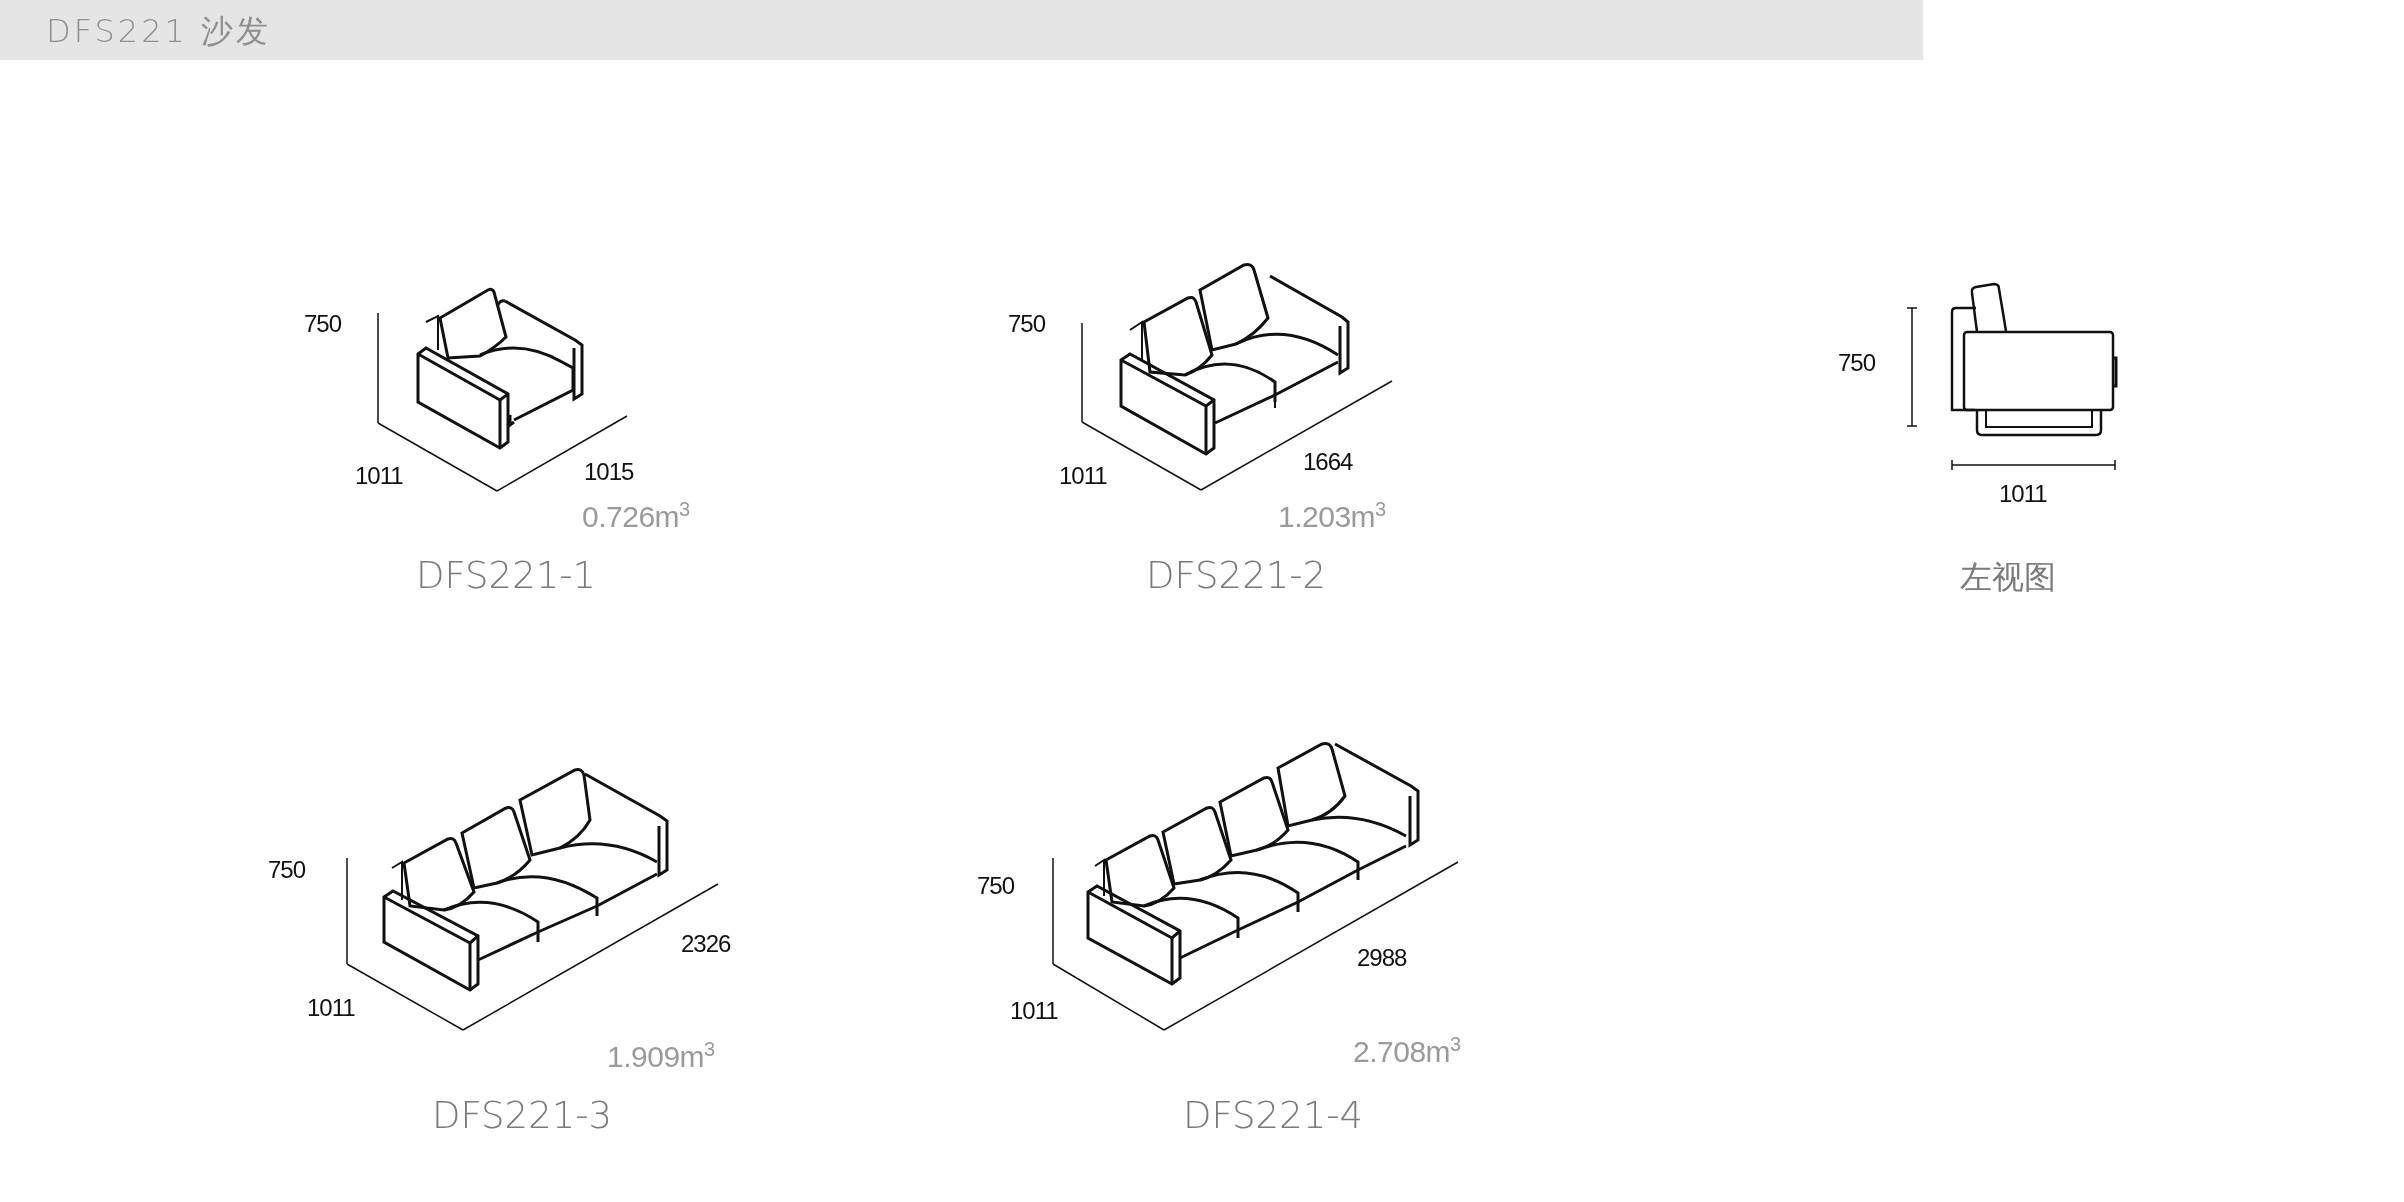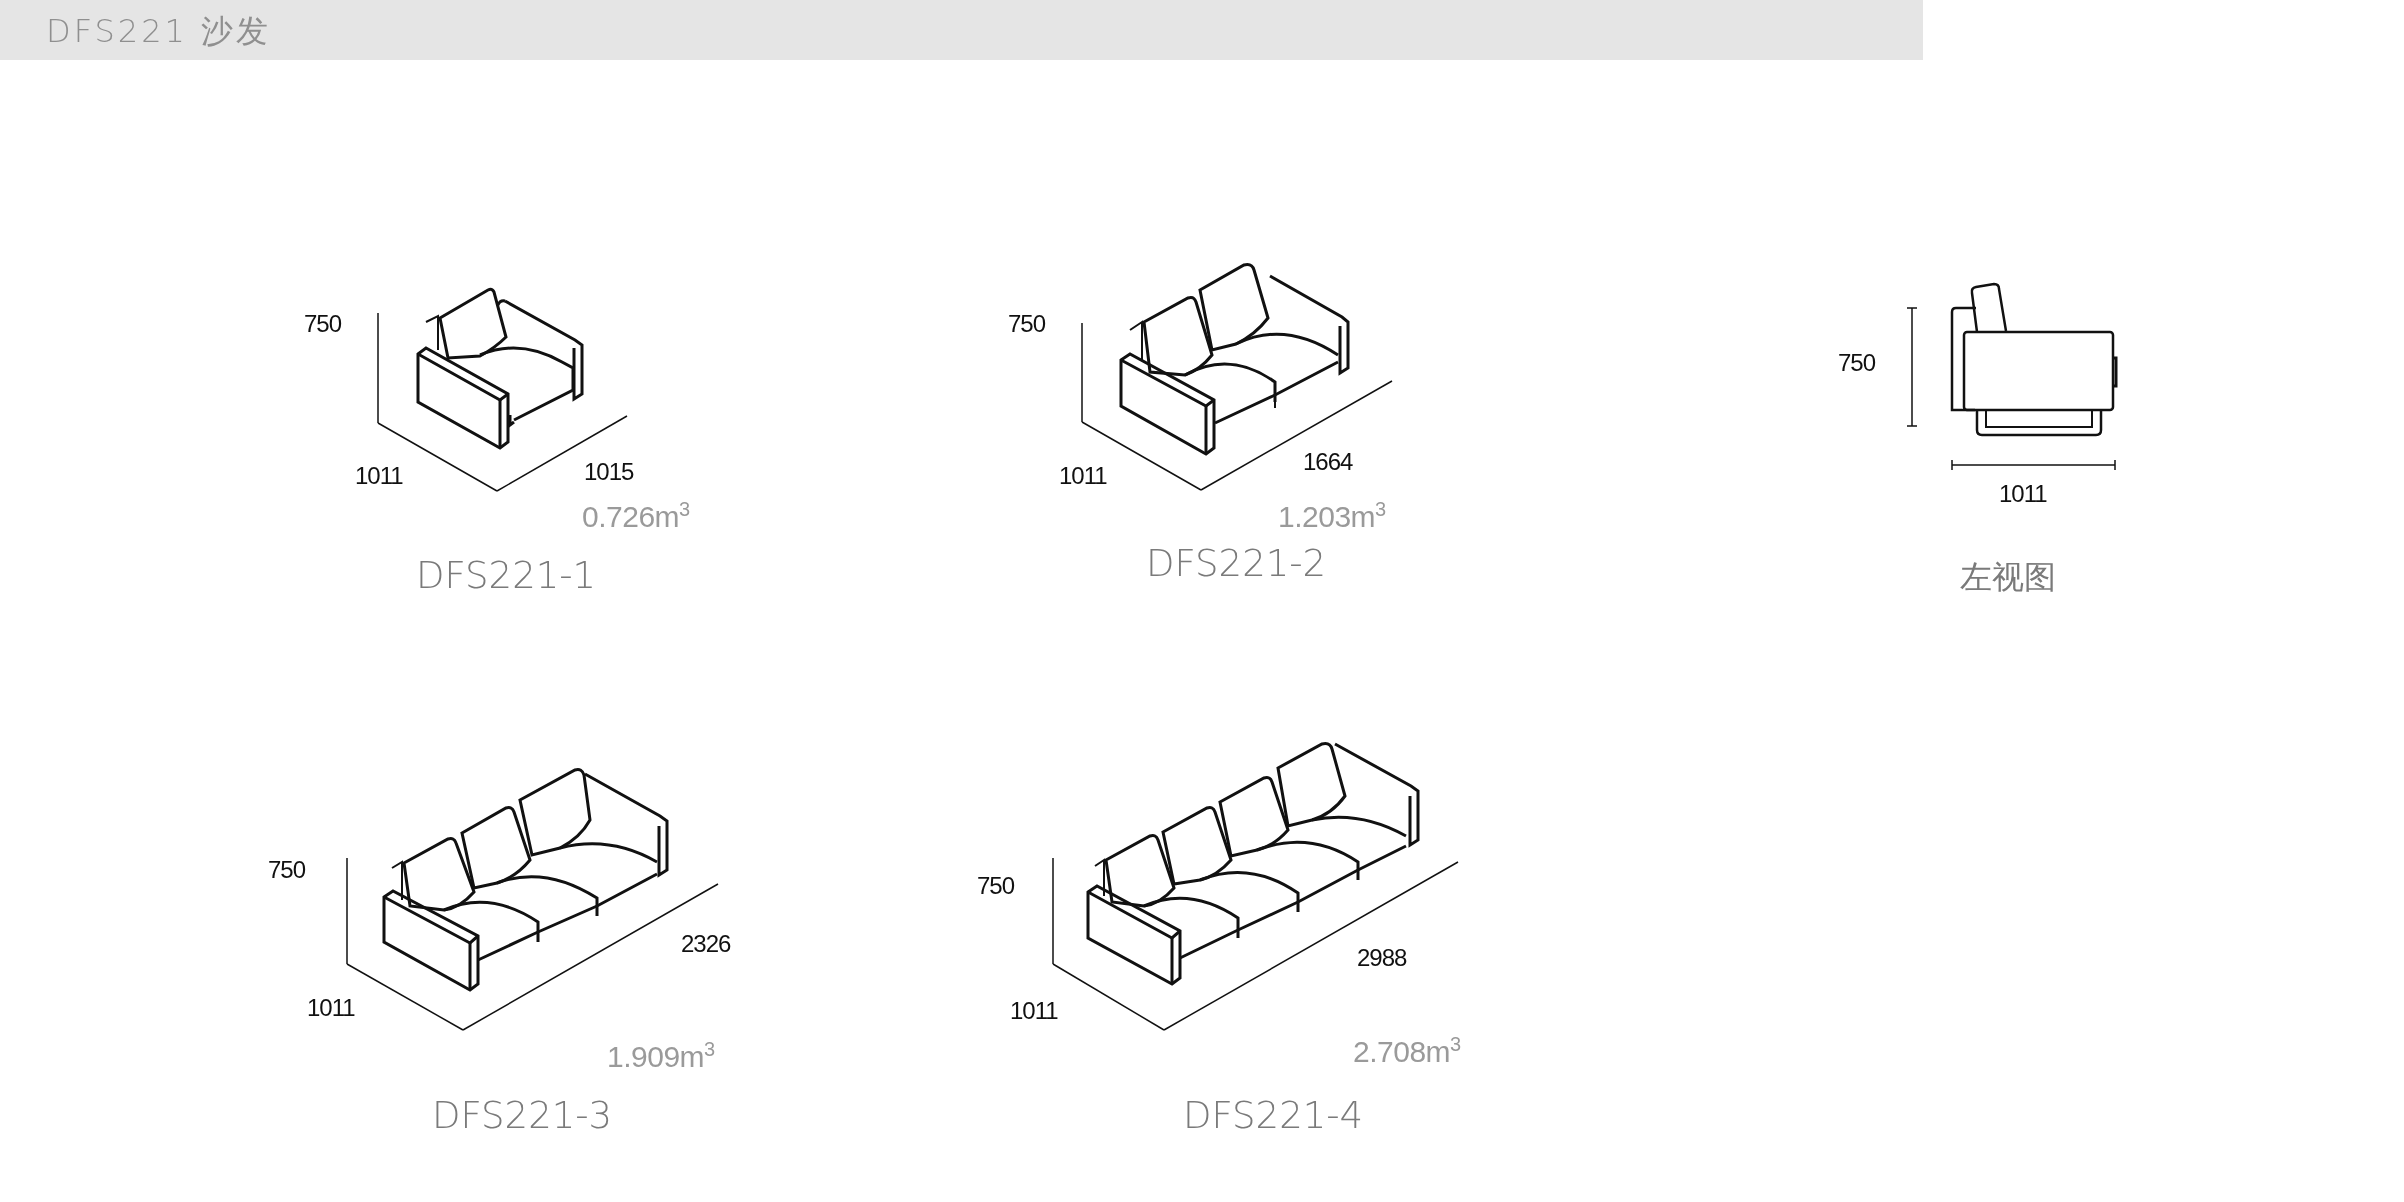--- a/index.html
+++ b/index.html
@@ -65,21 +65,21 @@
     <path class="ln" stroke-width="2" d="M1275 402 L1275 408"></path>
 
     <path class="ln" stroke-width="3" d="M1121 360 L1130 354 L1214 400 L1214 448 L1206 454 L1121 406 Z"></path>
     <path class="ln" stroke-width="3" d="M1121 360 L1206 406 L1214 400"></path>
     <path class="ln" stroke-width="3" d="M1206 406 L1206 454"></path>
   </svg>
   <div class="dim" style="left:1008px;top:310px;">750</div>
   <div class="dim" style="left:1059px;top:462px;">1011</div>
   <div class="dim" style="left:1303px;top:448px;">1664</div>
   <div class="vol" style="left:1278px;top:500px;"><span>1.203</span><span>m</span><sup>3</sup></div>
-  <div class="model" style="left:1146px;top:542px;text-align:right;">DFS221-2</div>
+  <div class="model" style="left:1146px;top:554px;text-align:right;">DFS221-2</div>
 </div>
 
 <div>
   <svg class="draw" style="left:1900px;top:280px;" width="230" height="200" viewBox="1900 280 230 200">
 
     <line class="ln" stroke-width="1.5" x1="1912" y1="308" x2="1912" y2="426"></line>
     <line class="ln" stroke-width="1.5" x1="1907" y1="308" x2="1917" y2="308"></line>
     <line class="ln" stroke-width="1.5" x1="1907" y1="426" x2="1917" y2="426"></line>
 
     <path class="ln" stroke-width="2.5" d="M1975 410 L1952 410 L1952 312 Q1952 308 1956 308 L1976 308"></path>

